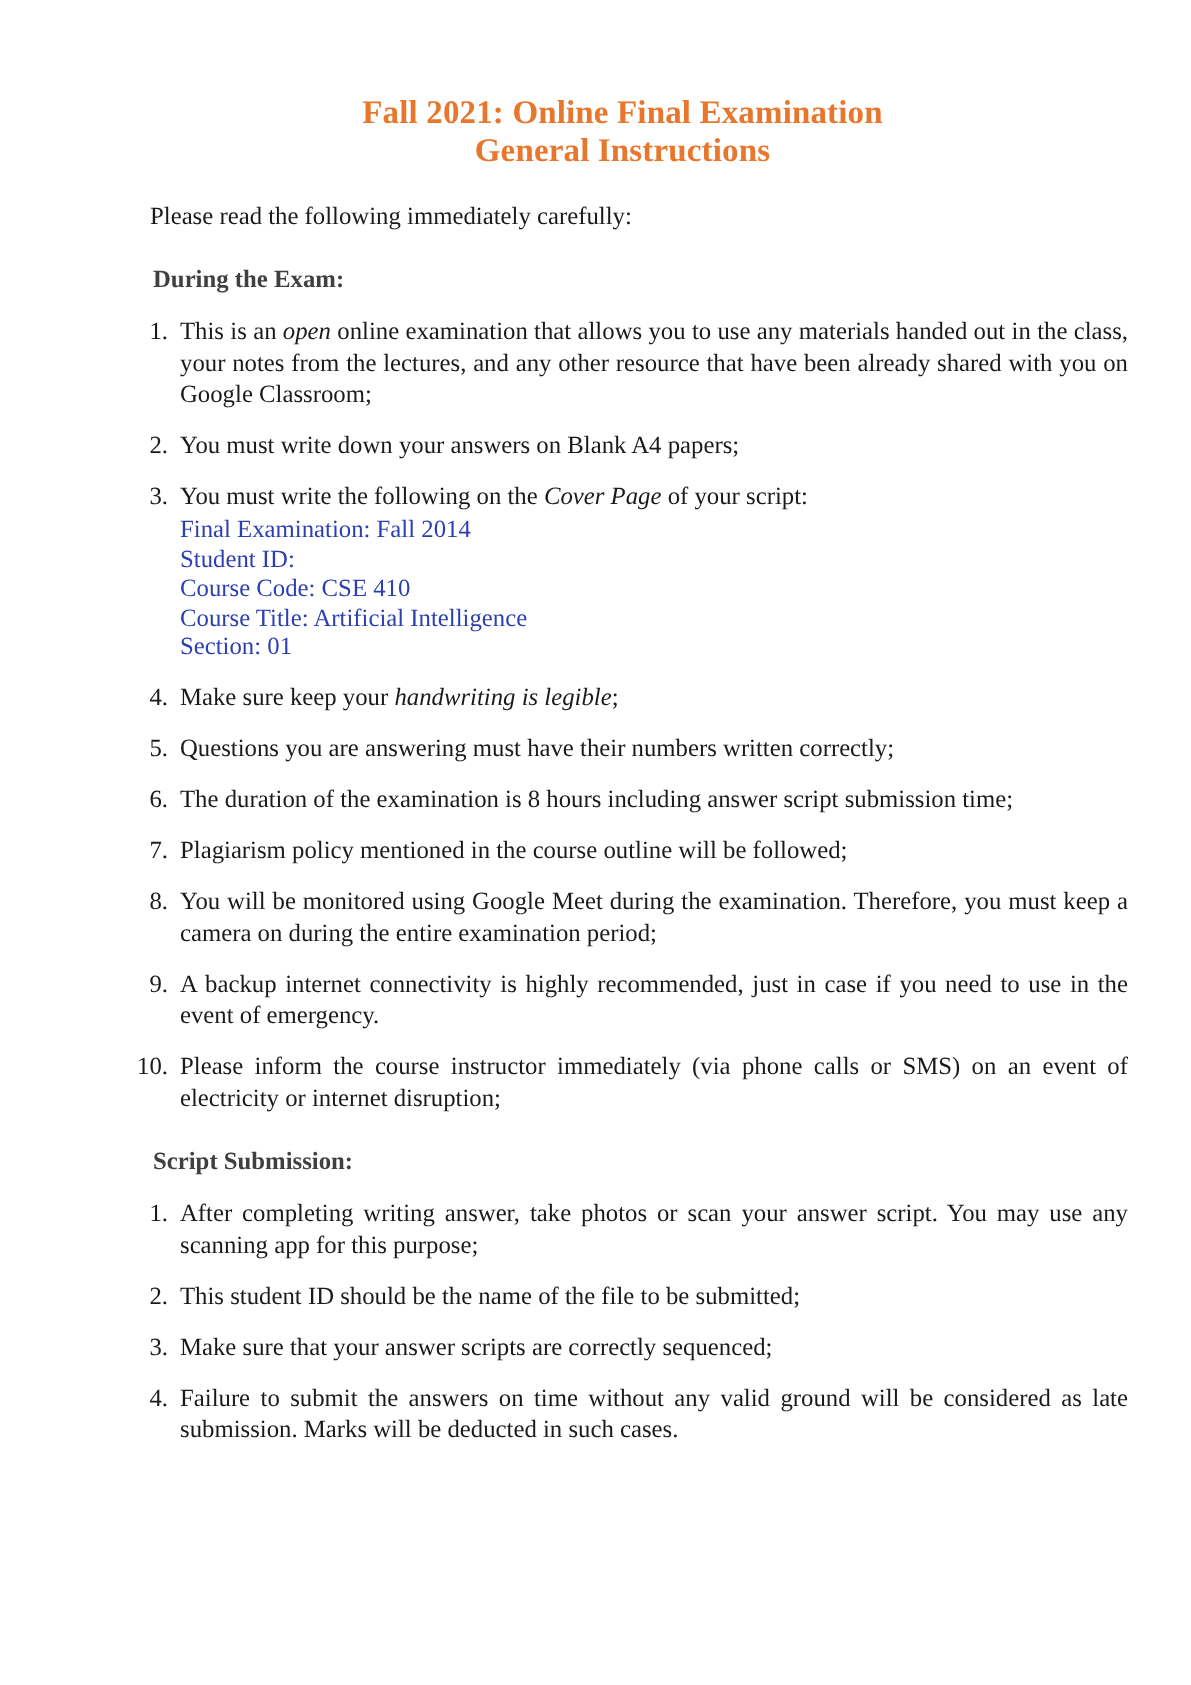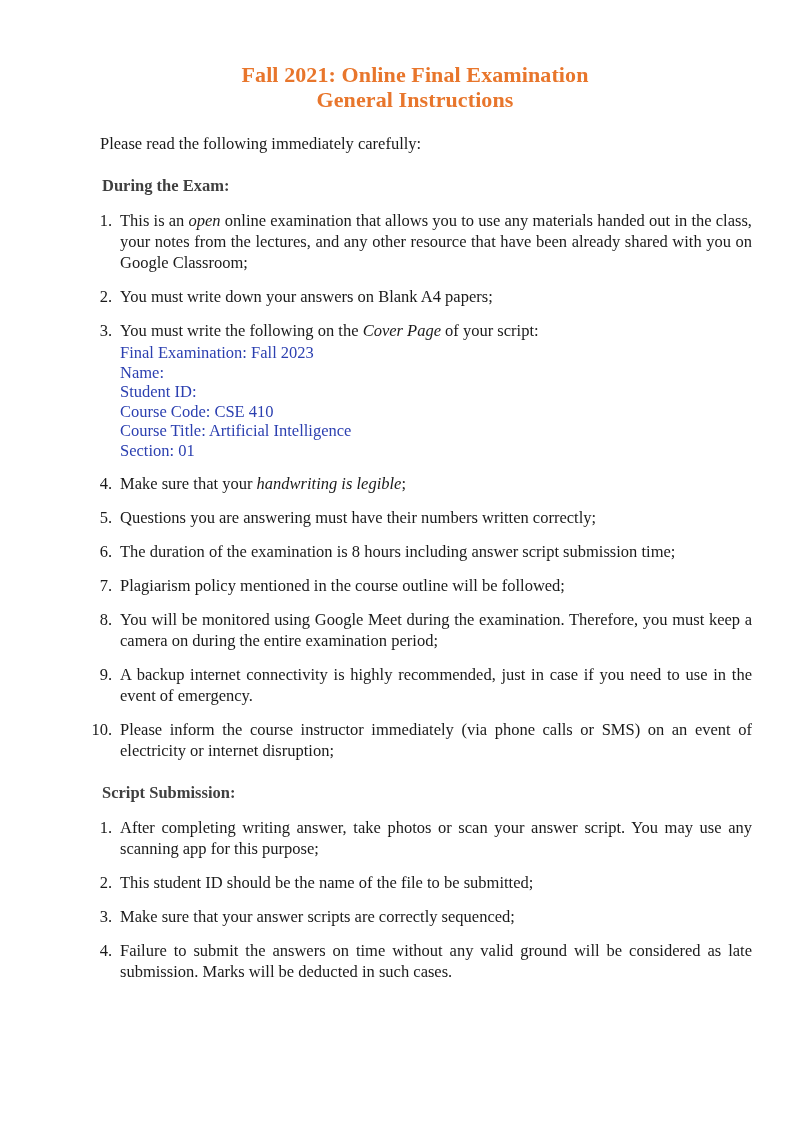--- a/index.html
+++ b/index.html
@@ -89,28 +89,27 @@
   </h1>
 
   <p class="intro">Please read the following immediately carefully:</p>
 
   <div id="sections-root">
       <div class="section-head">During the Exam:</div>
       <ol class="list">
         <li><span class="num">1.</span><span><span>This is an </span><em class="it">open</em><span> online examination that allows you to use any materials handed out in the class, your notes from the lectures, and any other resource that have been already shared with you on Google Classroom;</span></span></li>
         <li><span class="num">2.</span><span><span>You must write down your answers on Blank A4 papers;</span></span></li>
         <li><span class="num">3.</span><span><span>You must write the following on the </span><em class="it">Cover Page</em><span> of your script:</span></span><div class="cover-lines">
-            <div>Final Examination: Fall 2023</div>
-            <div>Name:</div>
+            <div>Final Examination: Fall 2014</div>
             <div>Student ID:</div>
             <div>Course Code: CSE 410</div>
             <div>Course Title: Artificial Intelligence</div>
             <div>Section: 01</div>
           </div></li>
-        <li><span class="num">4.</span><span><span>Make sure that your </span><em class="it">handwriting is legible</em><span>;</span></span></li>
+        <li><span class="num">4.</span><span><span>Make sure keep your </span><em class="it">handwriting is legible</em><span>;</span></span></li>
         <li><span class="num">5.</span><span><span>Questions you are answering must have their numbers written correctly;</span></span></li>
         <li><span class="num">6.</span><span><span>The duration of the examination is 8 hours including answer script submission time;</span></span></li>
         <li><span class="num">7.</span><span><span>Plagiarism policy mentioned in the course outline will be followed;</span></span></li>
         <li><span class="num">8.</span><span><span>You will be monitored using Google Meet during the examination. Therefore, you must keep a camera on during the entire examination period;</span></span></li>
         <li><span class="num">9.</span><span><span>A backup internet connectivity is highly recommended, just in case if you need to use in the event of emergency.</span></span></li>
         <li><span class="num">10.</span><span><span>Please inform the course instructor immediately (via phone calls or SMS) on an event of electricity or internet disruption;</span></span></li>
       </ol>
       <div class="section-head">Script Submission:</div>
       <ol class="list">
         <li><span class="num">1.</span><span><span>After completing writing answer, take photos or scan your answer script. You may use any scanning app for this purpose;</span></span></li>

